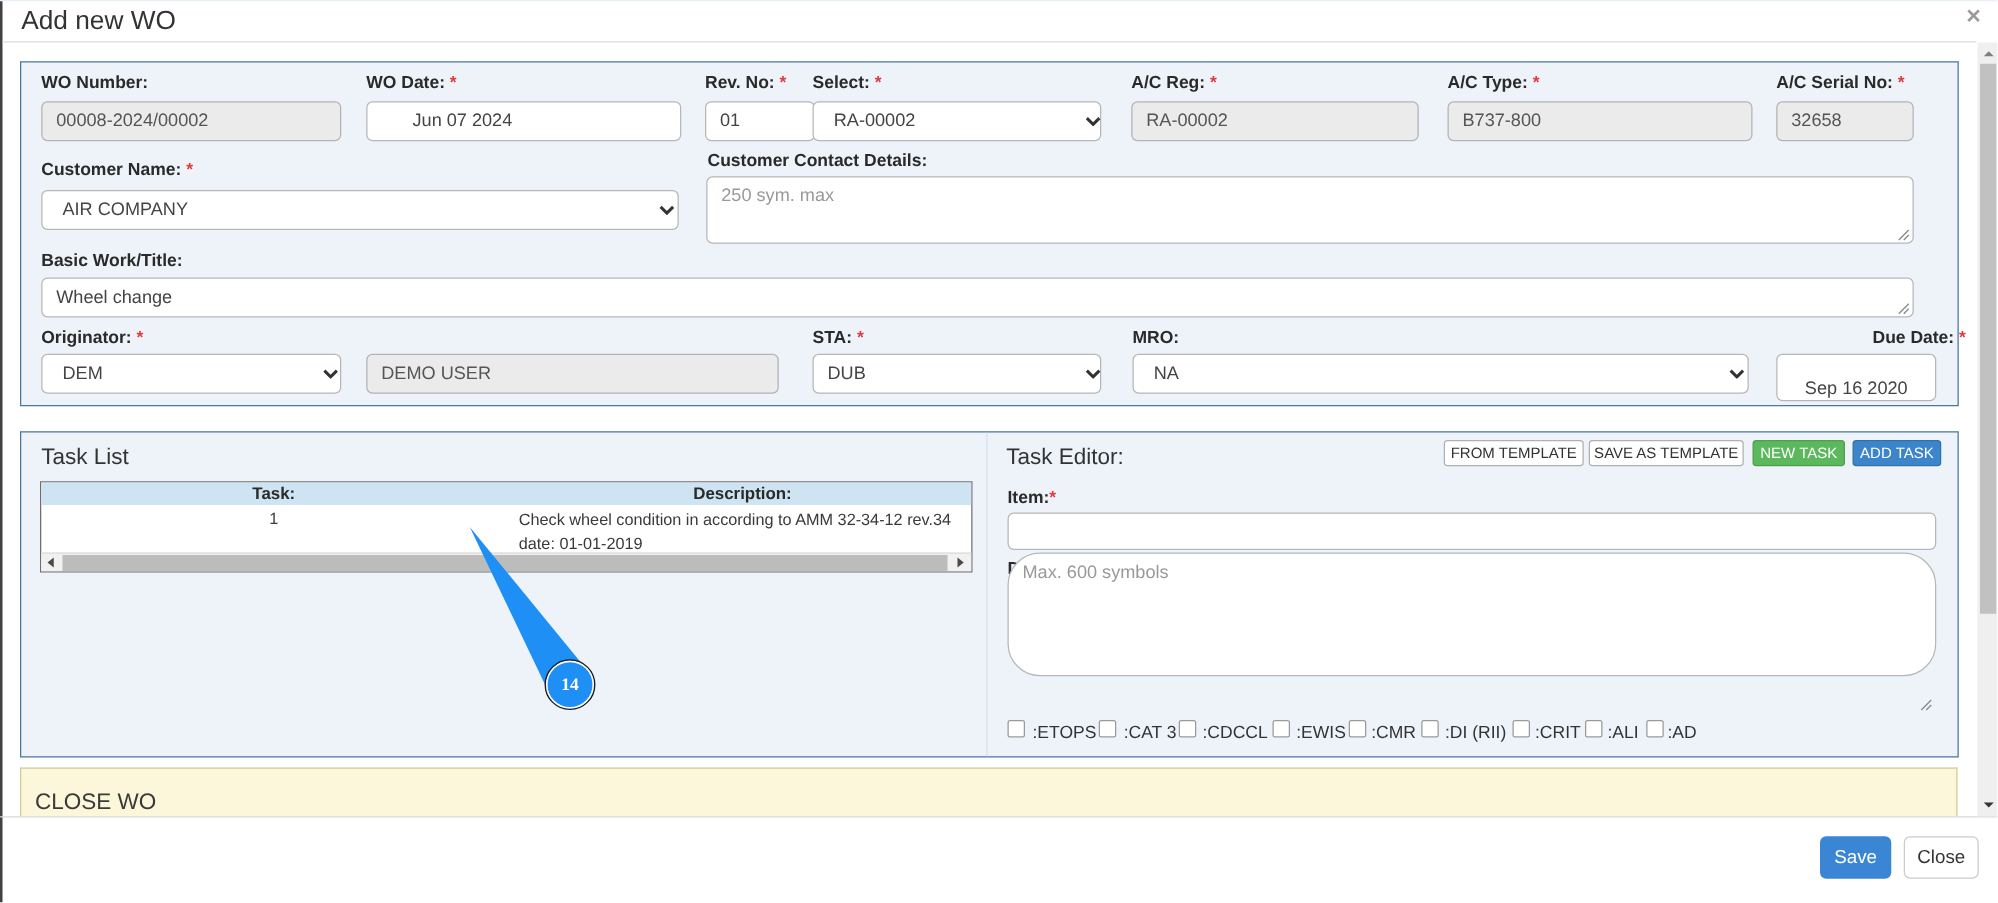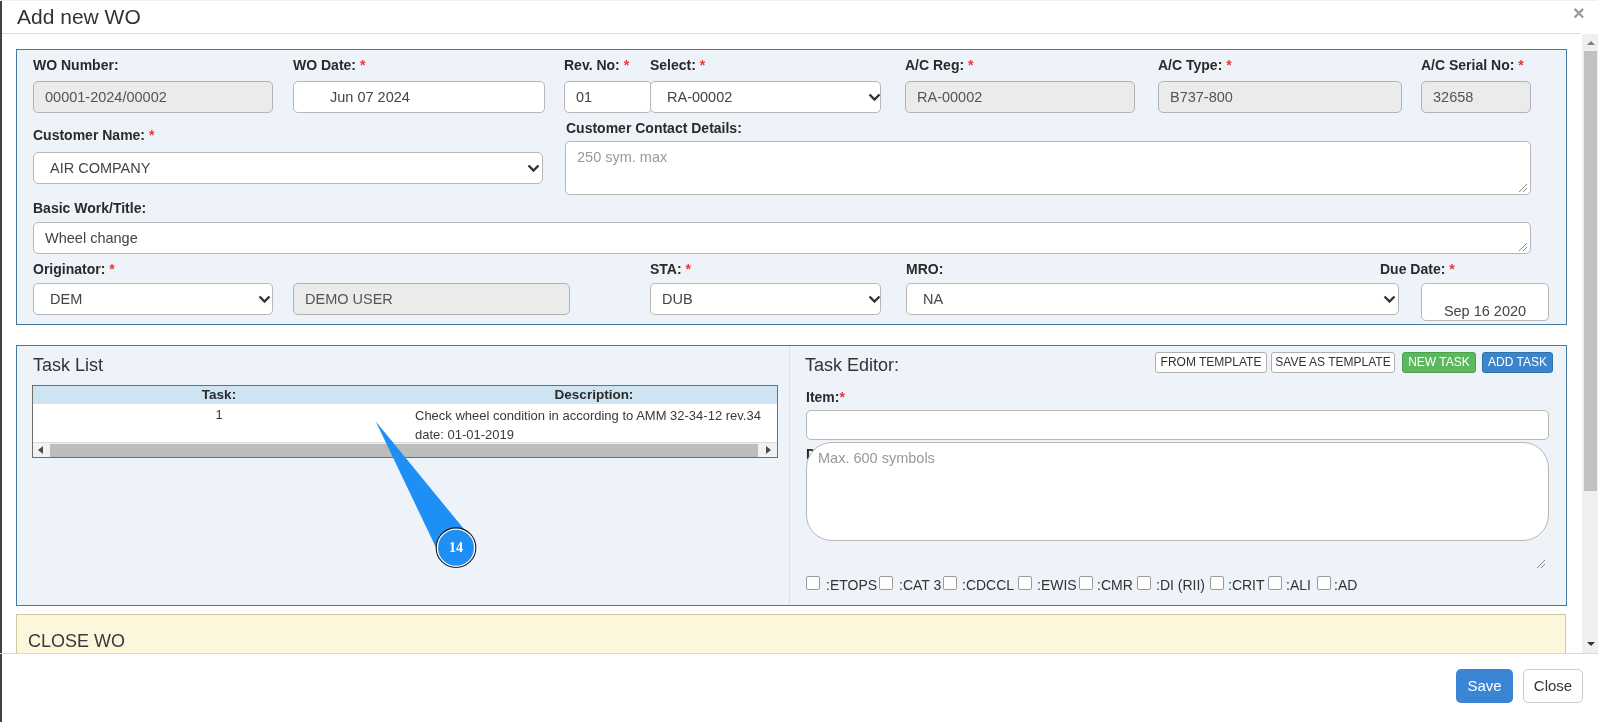--- a/index.html
+++ b/index.html
@@ -31,21 +31,21 @@
 <div class="panel" style="left:16px;top:49px;width:1551px;height:276px;"></div>
 
 <div class="lbl" style="left:33px;top:57px;">WO Number:</div>
 <div class="lbl" style="left:293px;top:57px;">WO Date: <span class="ast">*</span></div>
 <div class="lbl" style="left:564px;top:57px;">Rev. No: <span class="ast">*</span></div>
 <div class="lbl" style="left:650px;top:57px;">Select: <span class="ast">*</span></div>
 <div class="lbl" style="left:905px;top:57px;">A/C Reg: <span class="ast">*</span></div>
 <div class="lbl" style="left:1158px;top:57px;">A/C Type: <span class="ast">*</span></div>
 <div class="lbl" style="left:1421px;top:57px;">A/C Serial No: <span class="ast">*</span></div>
 
-<div class="inp dis" style="left:33px;top:81px;width:240px;">00001-2024/00002</div>
+<div class="inp dis" style="left:33px;top:81px;width:240px;">00008-2024/00002</div>
 <div class="inp" style="left:293px;top:81px;width:252px;padding-left:36px;">Jun 07 2024</div>
 <div class="inp" style="left:564px;top:81px;width:88px;">01</div>
 <div class="inp" style="left:650px;top:81px;width:231px;padding-left:16px;">RA-00002</div>
 <svg class="chev" style="left:867.5px;top:93px;" width="13" height="8">
     <path d="M1.5 1.5 L6.5 6.5 L11.5 1.5" stroke="#333" stroke-width="2.4" fill="none"></path>
   </svg>
 <div class="inp dis" style="left:905px;top:81px;width:230px;">RA-00002</div>
 <div class="inp dis" style="left:1158px;top:81px;width:244px;">B737-800</div>
 <div class="inp dis" style="left:1421px;top:81px;width:110px;">32658</div>
 
@@ -62,26 +62,26 @@
 
 <div class="lbl" style="left:33px;top:200px;">Basic Work/Title:</div>
 <div class="inp" style="left:33px;top:222px;width:1498px;height:32px;">Wheel change</div>
 <svg class="rsz" style="left:1518px;top:242px;" width="10" height="10">
     <path d="M9 1 L1 9 M9 5 L5 9" stroke="#888" stroke-width="1" fill="none"></path>
   </svg>
 
 <div class="lbl" style="left:33px;top:261px;">Originator: <span class="ast">*</span></div>
 <div class="lbl" style="left:650px;top:261px;">STA: <span class="ast">*</span></div>
 <div class="lbl" style="left:906px;top:261px;">MRO:</div>
-<div class="lbl" style="left:1380px;top:261px;">Due Date: <span class="ast">*</span></div>
+<div class="lbl" style="left:1498px;top:261px;">Due Date: <span class="ast">*</span></div>
 <div class="inp" style="left:33px;top:283px;width:240px;padding-left:16px;">DEM</div>
 <svg class="chev" style="left:257.5px;top:295px;" width="13" height="8">
     <path d="M1.5 1.5 L6.5 6.5 L11.5 1.5" stroke="#333" stroke-width="2.4" fill="none"></path>
   </svg>
-<div class="inp dis" style="left:293px;top:283px;width:277px;">DEMO USER</div>
+<div class="inp dis" style="left:293px;top:283px;width:330px;">DEMO USER</div>
 <div class="inp" style="left:650px;top:283px;width:231px;">DUB</div>
 <svg class="chev" style="left:867.5px;top:295px;" width="13" height="8">
     <path d="M1.5 1.5 L6.5 6.5 L11.5 1.5" stroke="#333" stroke-width="2.4" fill="none"></path>
   </svg>
 <div class="inp" style="left:906px;top:283px;width:493px;padding-left:16px;">NA</div>
 <svg class="chev" style="left:1382.5px;top:295px;" width="13" height="8">
     <path d="M1.5 1.5 L6.5 6.5 L11.5 1.5" stroke="#333" stroke-width="2.4" fill="none"></path>
   </svg>
 <div class="inp" style="left:1421px;top:283px;width:128px;padding:18px 0;text-align:center;">Sep 16 2020</div>
 

